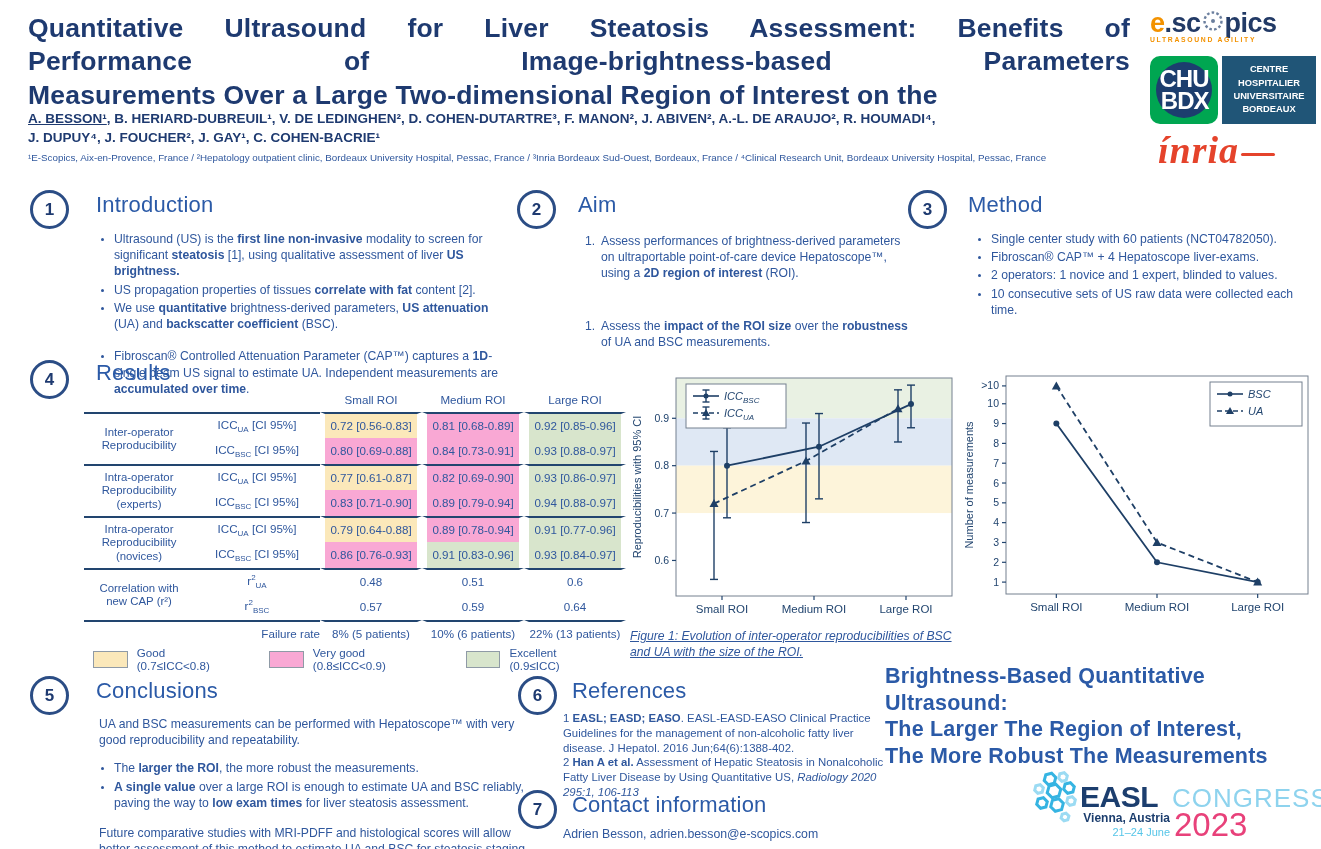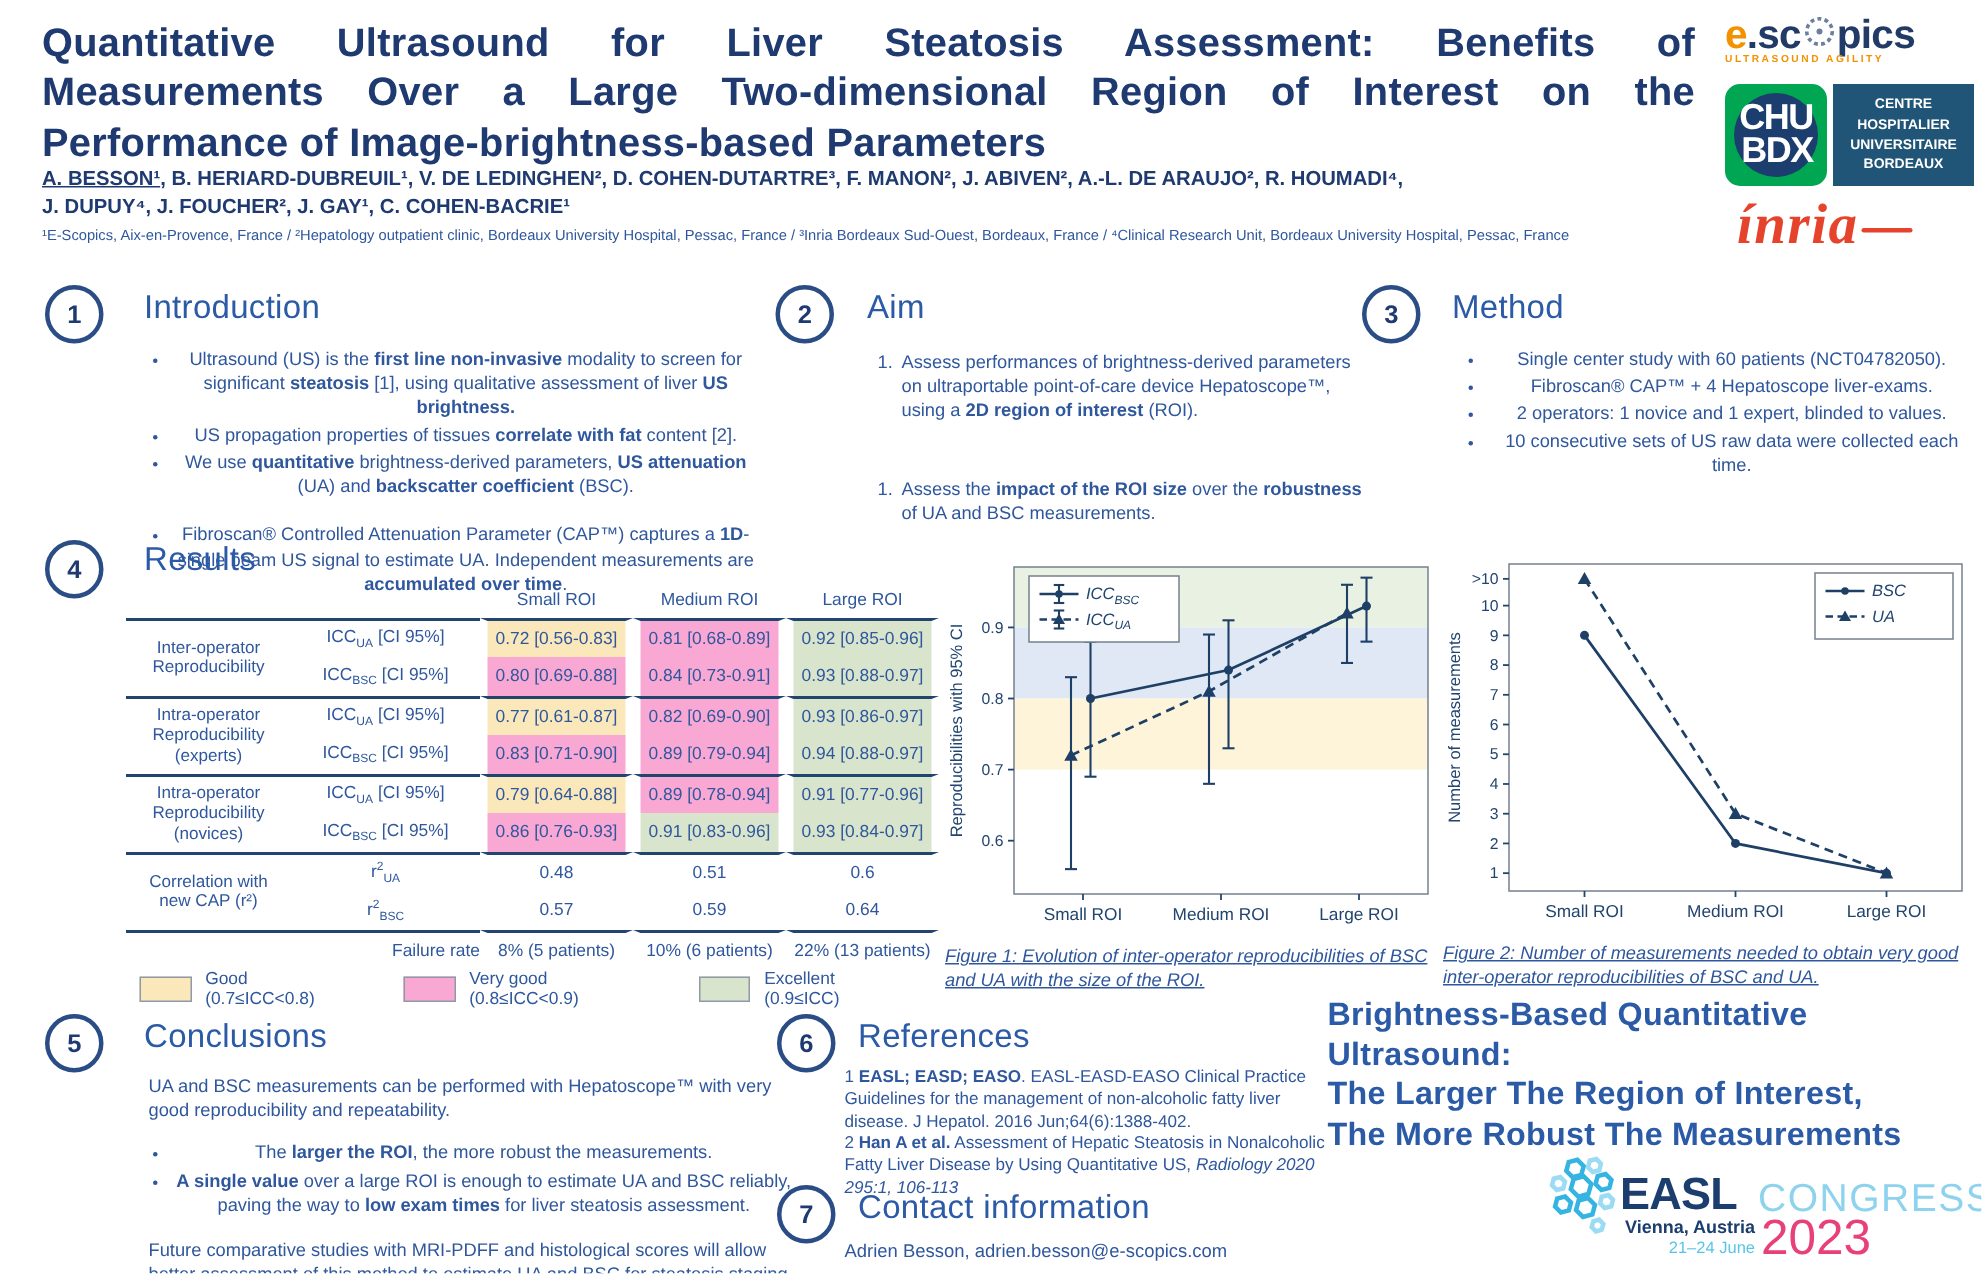--- a/index.html
+++ b/index.html
@@ -15,21 +15,21 @@
   .authors{position:absolute;left:28px;top:110px;width:1105px;font-size:13.5px;font-weight:bold;
            color:#1e3a70;line-height:1.4;white-space:pre-wrap;}
   .affil{position:absolute;left:28px;top:152px;width:1290px;font-size:9.8px;color:#2f579d;}
 
   
   .circle{position:absolute;width:33px;height:33px;border:3px solid #2b4d85;border-radius:50%;
           display:flex;align-items:center;justify-content:center;font-weight:bold;font-size:17px;color:#1e3a70;}
   .sec-title{position:absolute;font-size:22px;font-weight:normal;color:#2b5aa7;letter-spacing:.2px;}
   .content{position:absolute;font-size:12.2px;line-height:1.33;color:#2f579d;}
   ul.blts{list-style:disc;margin:0;padding-left:15px;}
-  ul.blts li{margin-bottom:2px;text-align:center;}
+  ul.blts li{margin-bottom:2px;}
   ul.blts li::marker{color:#2f579d;font-size:.85em;}
   .gap14{height:14px}.gap12{height:12px}.gap36{height:36px}
   .aim-item{display:flex;}
   .aim-item .n{width:16px;flex:none;}
 
   
   .rtable{border-collapse:separate;border-spacing:0;table-layout:fixed;width:542px;
           font-size:11.6px;color:#2f579d;}
   .rtable td{text-align:center;vertical-align:middle;padding:0;line-height:1.15;}
   .rtable tr{height:26px;}
@@ -77,22 +77,22 @@
   .easl-venue{position:absolute;left:34px;top:41px;width:106px;text-align:right;font-size:12px;font-weight:bold;color:#1c3e6e;}
   .easl-dates{position:absolute;left:34px;top:56px;width:106px;text-align:right;font-size:11px;color:#56c5e8;}
 </style>
 </head>
 <body>
 
 <div class="poster">
 
   <div class="title" id="title">
       <div class="tline">Quantitative Ultrasound for Liver Steatosis Assessment: Benefits of</div>
+      <div class="tline">Performance of Image-brightness-based Parameters</div>
       <div class="tline">Measurements Over a Large Two-dimensional Region of Interest on the</div>
-      <div class="tline">Performance of Image-brightness-based Parameters</div>
     </div>
   <div class="authors" id="authors"><span class="u">A. BESSON¹</span><span>, B. HERIARD-DUBREUIL¹, V. DE LEDINGHEN², D. COHEN-DUTARTRE³, F. MANON², J. ABIVEN², A.-L. DE ARAUJO², R. HOUMADI⁴,
 J. DUPUY⁴, J. FOUCHER², J. GAY¹, C. COHEN-BACRIE¹</span></div>
   <div class="affil">¹E-Scopics, Aix-en-Provence, France / ²Hepatology outpatient clinic, Bordeaux University Hospital, Pessac, France / ³Inria Bordeaux Sud-Ouest, Bordeaux, France / ⁴Clinical Research Unit, Bordeaux University Hospital, Pessac, France</div>
 
   <div class="logo-escopics">
     <div class="row">
       <span class="e">e</span>
         <span>.sc</span>
         <span class="globe"><svg width="22" height="22">
@@ -373,21 +373,20 @@
           <path d="M 195 169.97272727272727 L 199.5 177.97272727272727 L 190.5 177.97272727272727 Z" fill="#1e3f66"></path>
           <path d="M 295.66666666666663 209.6090909090909 L 300.16666666666663 217.6090909090909 L 291.16666666666663 217.6090909090909 Z" fill="#1e3f66"></path>
           <rect x="248" y="14" width="92" height="44" fill="#fff" stroke="#75808f"></rect>
           <line x1="255" y1="26" x2="281" y2="26" stroke="#1e3f66" stroke-width="1.6"></line>
           <circle cx="268" cy="26" r="2.5" fill="#1e3f66"></circle>
           <text x="286" y="29.5" font-size="11" font-style="italic" fill="#22456f"><tspan>BSC</tspan></text>
           <line x1="255" y1="43" x2="281" y2="43" stroke="#1e3f66" stroke-width="1.6" stroke-dasharray="5,3"></line>
           <path d="M 268 39 L 272 46 L 264 46 Z" fill="#1e3f66"></path>
           <text x="286" y="46.5" font-size="11" font-style="italic" fill="#22456f"><tspan>UA</tspan></text>
         </svg></div>
-    <div class="figcap">Figure 2: Number of measurements needed to obtain very good inter-operator reproducibilities of BSC and UA.</div>
   </div>
 
   <div class="circle" style="left:30px;top:676px">
       <span>5</span>
     </div>
   <div class="sec-title" style="left:96px;top:678px">Conclusions</div>
   <div class="content" style="left:99px;top:716px;width:432px">
     <div>UA and BSC measurements can be performed with Hepatoscope™ with very good reproducibility and repeatability.</div>
     <div class="gap12"></div>
     <ul class="blts" id="conc-bullets">

